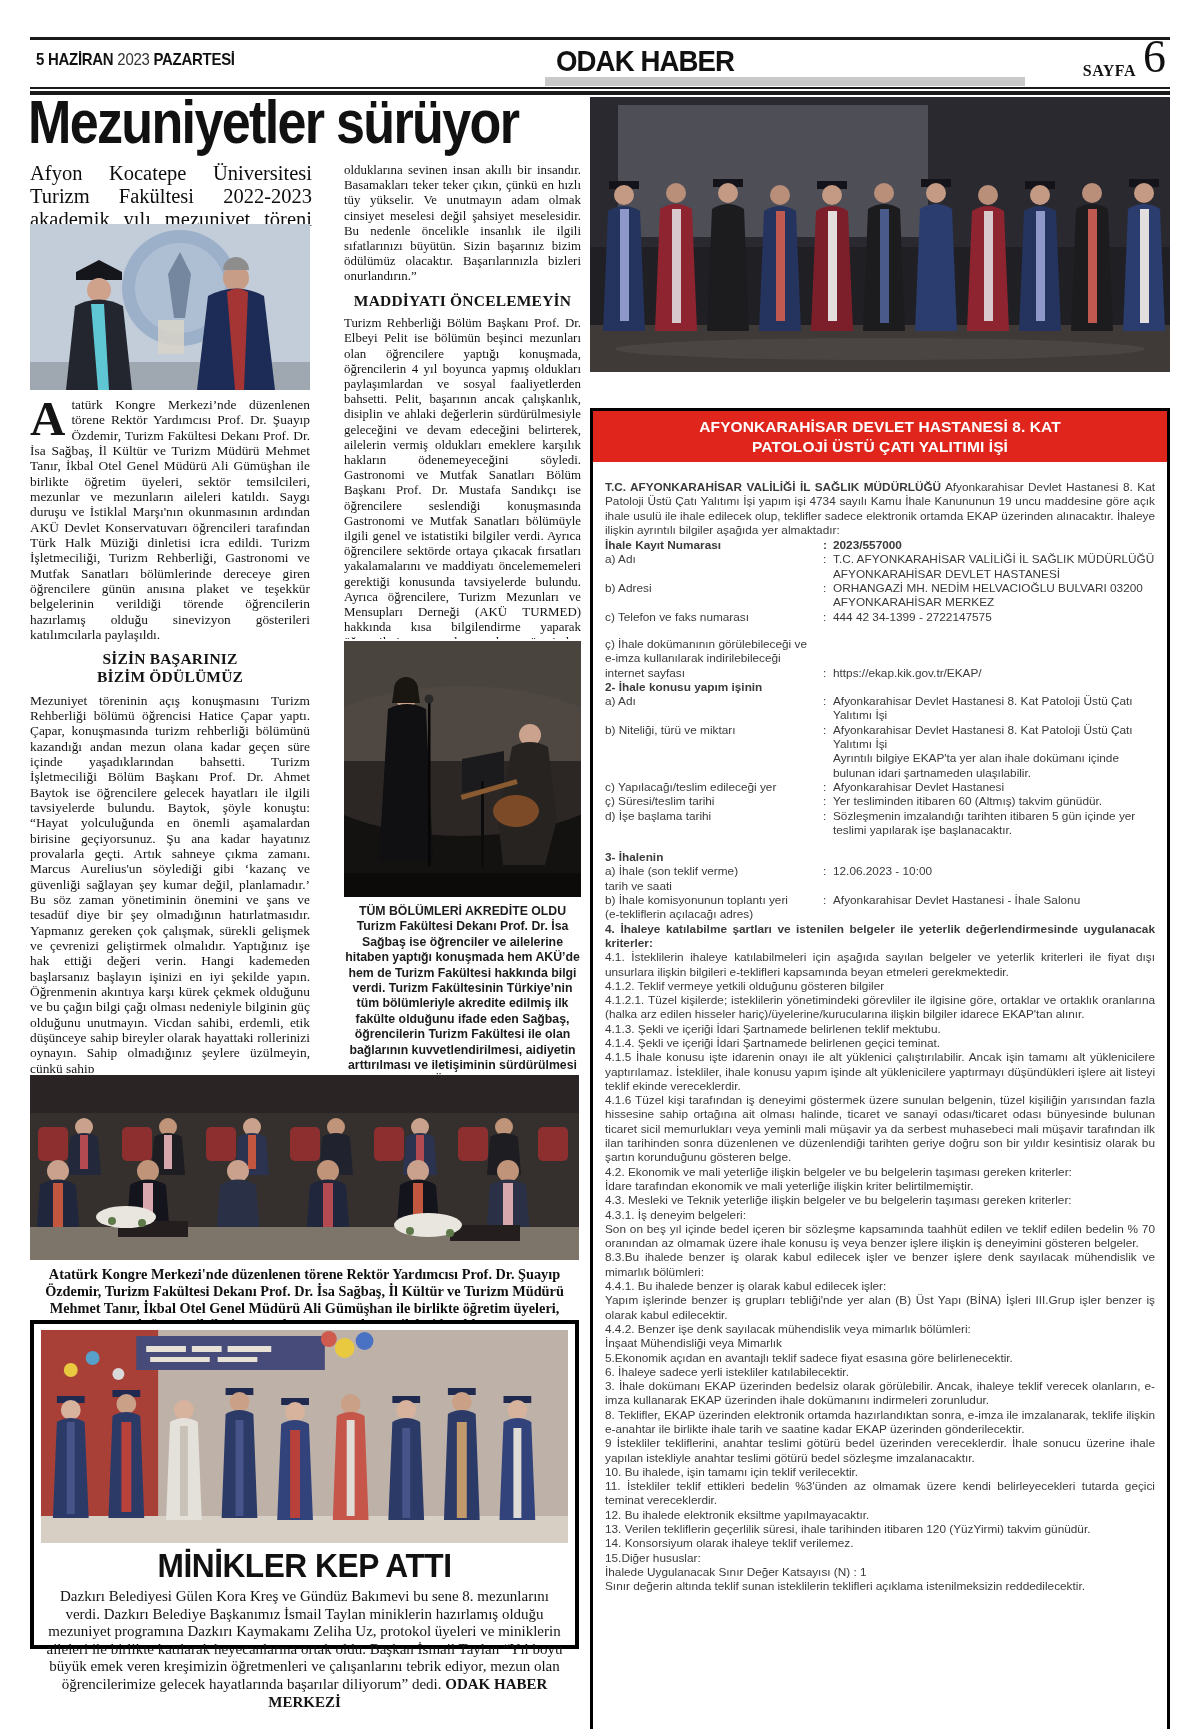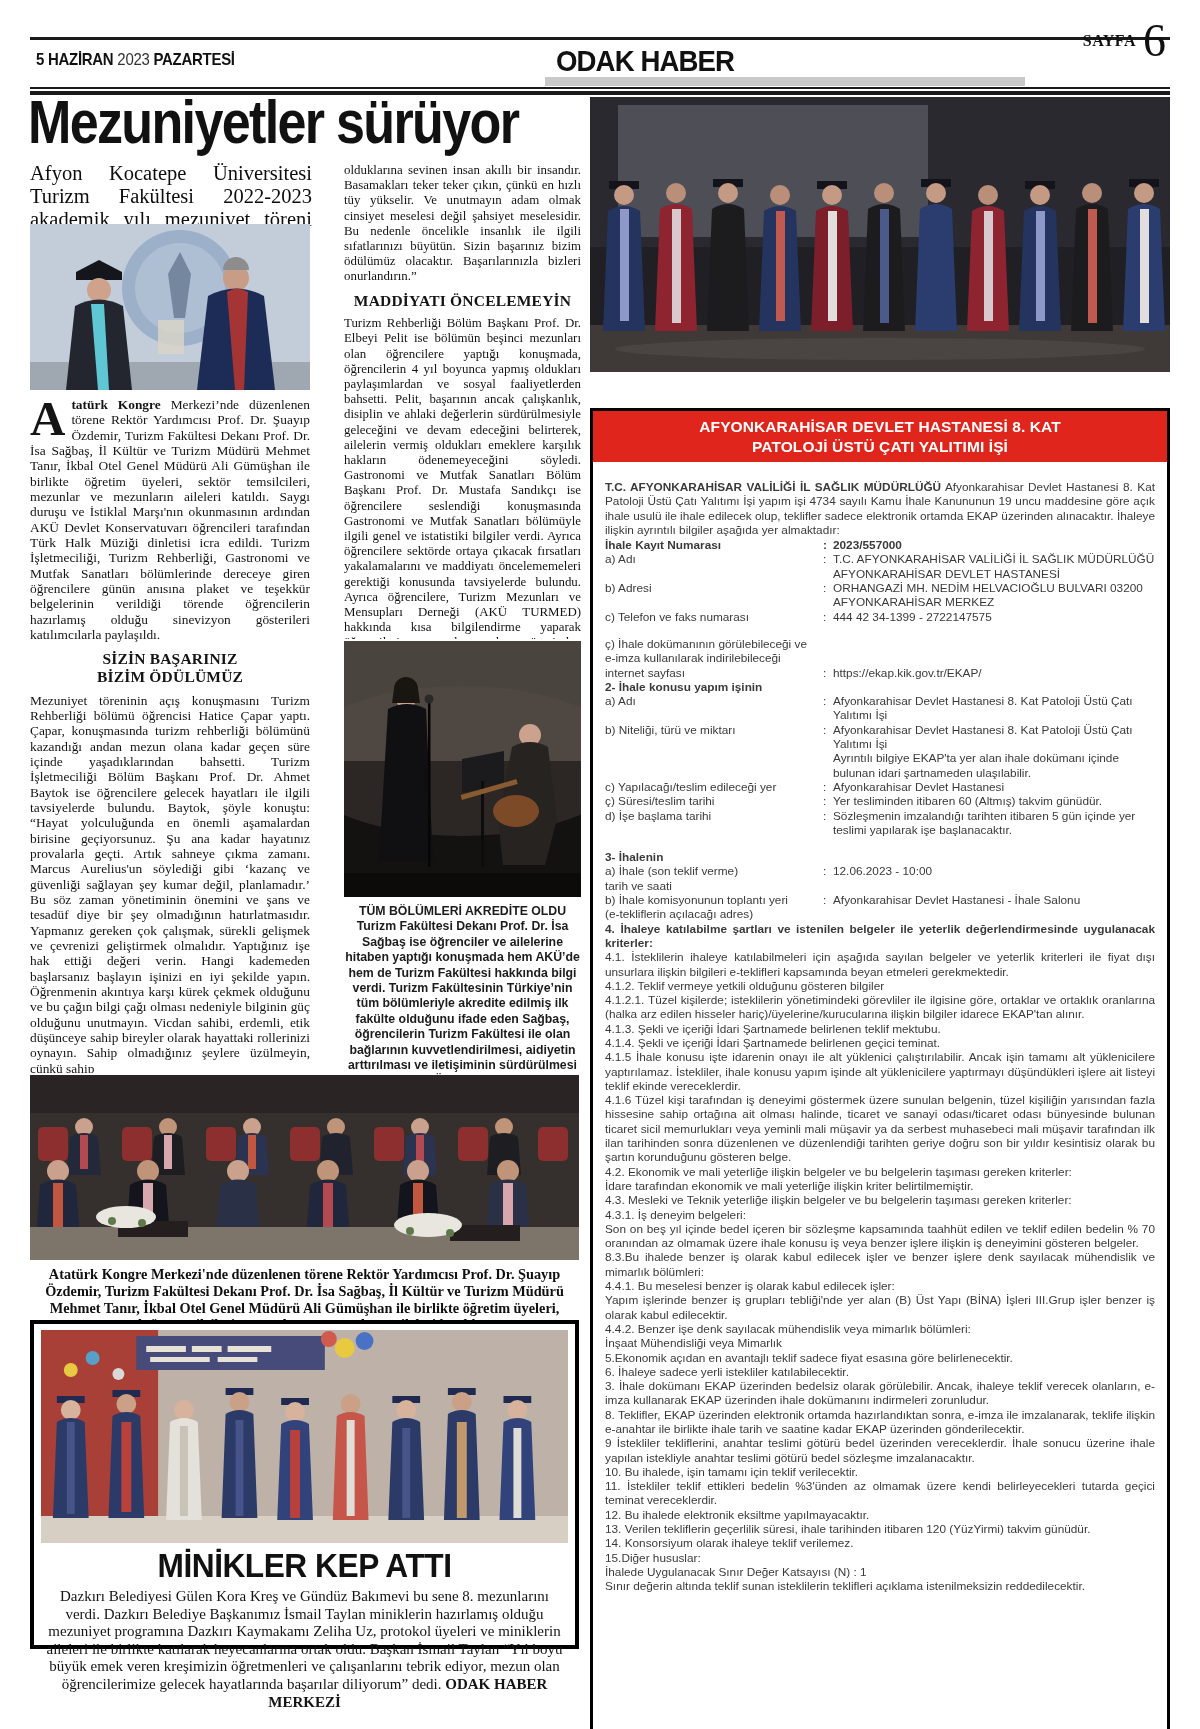--- a/index.html
+++ b/index.html
@@ -6,34 +6,34 @@
   #page{position:relative;width:1200px;height:1729px;background:#ffffff;margin:0 auto;
         font-family:"Liberation Serif",serif;color:#111;overflow:hidden;}
   .abs{position:absolute;}
   
   .rule{background:#1a1a1a;}
   .date-line{left:36px;top:50px;font-family:"Liberation Sans",sans-serif;font-size:17px;font-weight:bold;
              letter-spacing:-.3px;transform:scaleX(.88);transform-origin:left;white-space:nowrap;}
   .date-line .yr{font-weight:400;color:#333;}
   .masthead{left:90px;right:0;top:44px;text-align:center;font-family:"Liberation Sans",sans-serif;
             font-size:30px;font-weight:900;letter-spacing:-1px;transform:scaleX(.92);}
-  .sayfa{right:34px;top:18px;display:flex;align-items:center;gap:7px;font-family:"Liberation Serif",serif;}
+  .sayfa{right:34px;top:34px;display:flex;align-items:flex-end;gap:7px;font-family:"Liberation Serif",serif;}
   .sayfa .lbl{font-size:16px;font-weight:bold;letter-spacing:.5px;}
   .sayfa .num{font-size:46px;line-height:46px;font-weight:400;}
   .graybar{left:545px;top:77px;width:480px;height:9px;background:#c9c9c9;}
   
   .headline{left:28px;top:92px;width:640px;font-family:"Liberation Sans",sans-serif;font-size:62px;
             font-weight:900;letter-spacing:-2px;line-height:60px;transform:scaleX(.84);transform-origin:left;white-space:nowrap;}
   .subhead{left:30px;top:162px;width:282px;font-size:20.5px;line-height:23.2px;text-align:justify;color:#0d0d0d;}
   .col-text{font-size:13.4px;line-height:15.35px;text-align:justify;color:#141414;}
   .col1{left:30px;top:397px;width:280px;height:676px;overflow:hidden;}
   .col2{left:344px;top:163px;width:237px;height:476px;overflow:hidden;font-size:12.9px;line-height:15.2px;}
   .dropcap{float:left;font-family:"Liberation Serif",serif;font-weight:bold;font-size:49px;line-height:38px;
            padding:3px 6px 0 0;}
-  .lead{font-weight:bold;}
+  .lead{font-weight:normal;}
   .h-col{font-weight:bold;font-size:15.5px;line-height:18.5px;text-align:center;margin:7px 0 6px;
          white-space:pre-line;letter-spacing:.2px;}
   .caption2{left:344px;top:904px;width:237px;font-family:"Liberation Sans",sans-serif;font-weight:bold;
             font-size:12.3px;line-height:15.4px;text-align:center;color:#1c1c1c;}
   .caption2 .cap-title{display:block;}
   .caption3{left:30px;top:1266px;width:549px;font-weight:bold;font-size:14.3px;line-height:16.8px;
             text-align:center;color:#101010;}
   
   .ph{overflow:hidden;background:#888;}
   .ph svg{display:block;width:100%;height:100%;}
@@ -495,21 +495,21 @@
           <div class="tpara">İdare tarafından ekonomik ve mali yeterliğe ilişkin kriter belirtilmemiştir.</div>
 
           <div class="tpara">4.3. Mesleki ve Teknik yeterliğe ilişkin belgeler ve bu belgelerin taşıması gereken kriterler:</div>
 
           <div class="tpara">4.3.1. İş deneyim belgeleri:</div>
 
           <div class="tpara">Son on beş yıl içinde bedel içeren bir sözleşme kapsamında taahhüt edilen ve teklif edilen bedelin % 70 oranından az olmamak üzere ihale konusu iş veya benzer işlere ilişkin iş deneyimini gösteren belgeler.</div>
 
           <div class="tpara">8.3.Bu ihalede benzer iş olarak kabul edilecek işler ve benzer işlere denk sayılacak mühendislik ve mimarlık bölümleri:</div>
 
-          <div class="tpara">4.4.1. Bu meselesi benzer iş olarak kabul edilecek işler:</div>
+          <div class="tpara">4.4.1. Bu ihalede benzer iş olarak kabul edilecek işler:</div>
 
           <div class="tpara">Yapım işlerinde benzer iş grupları tebliği'nde yer alan (B) Üst Yapı (BİNA) İşleri III.Grup işler benzer iş olarak kabul edilecektir.</div>
 
           <div class="tpara">4.4.2. Benzer işe denk sayılacak mühendislik veya mimarlık bölümleri:</div>
 
           <div class="tpara">İnşaat Mühendisliği veya Mimarlık</div>
 
           <div class="tpara">5.Ekonomik açıdan en avantajlı teklif sadece fiyat esasına göre belirlenecektir.</div>
 
           <div class="tpara">6. İhaleye sadece yerli istekliler katılabilecektir.</div>

